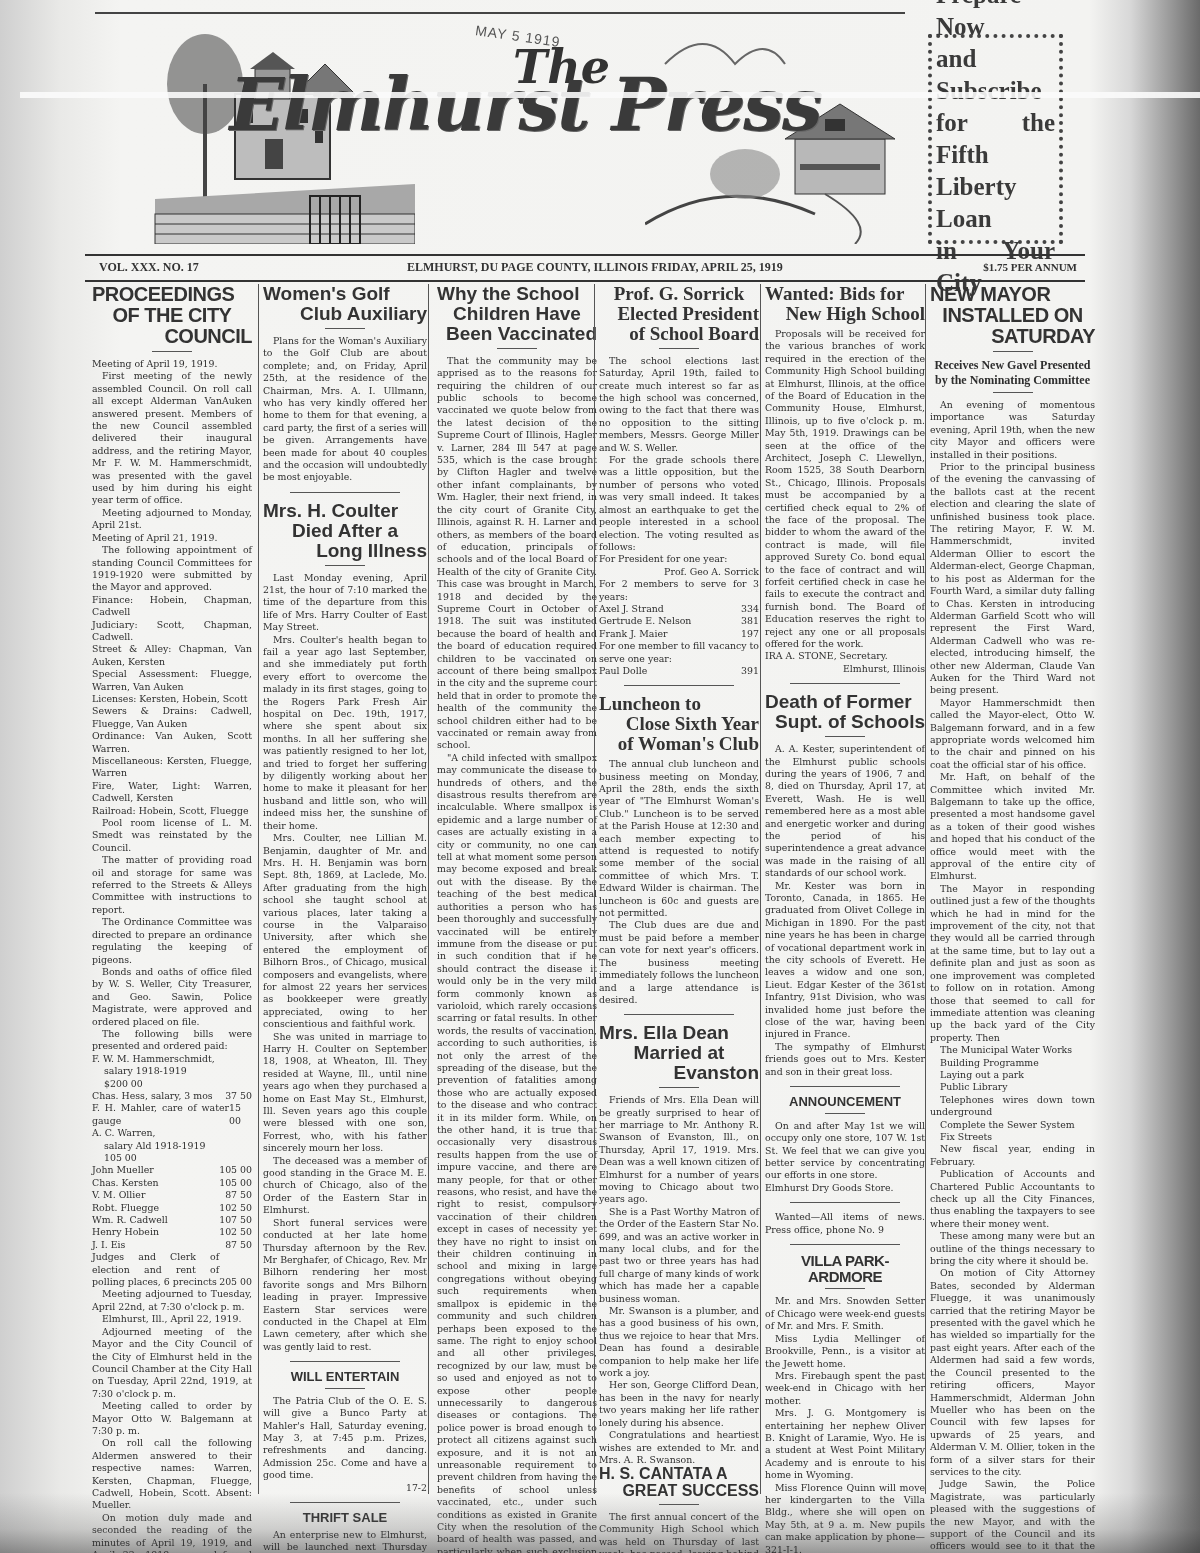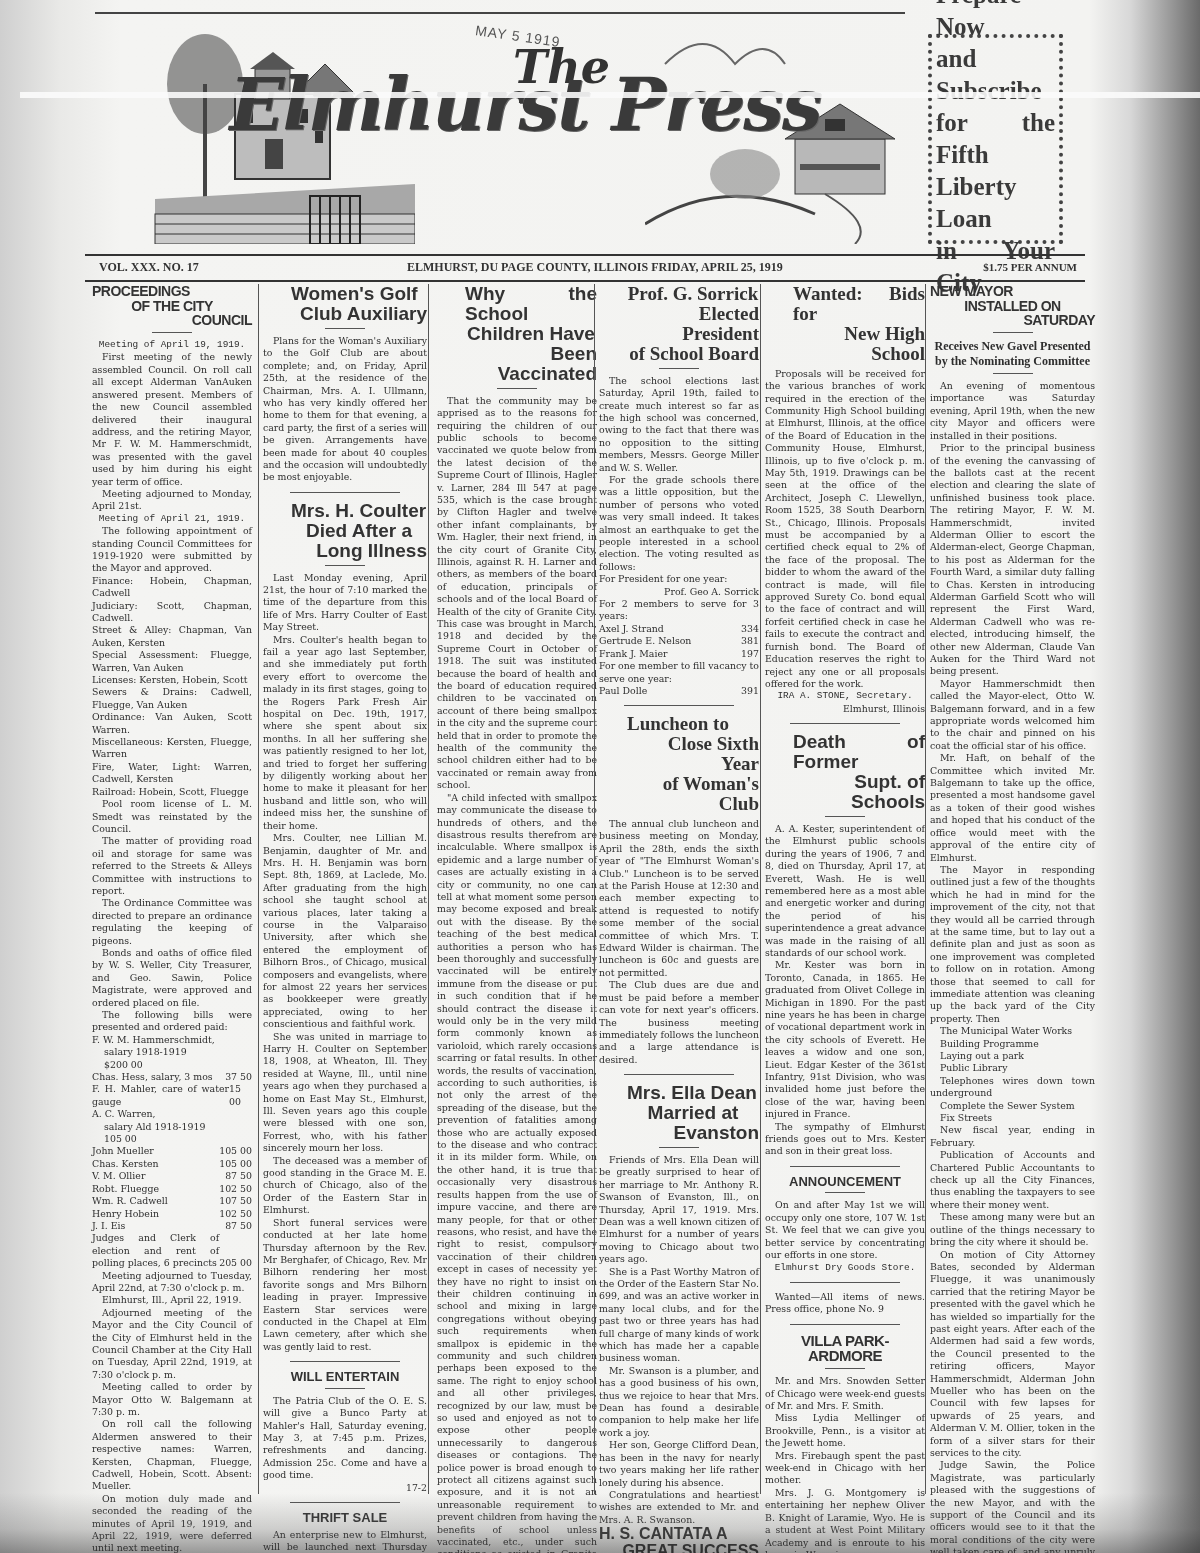--- a/index.html
+++ b/index.html
@@ -54,31 +54,31 @@
   .c2 { left:258px; width:164px; border-left:1px solid #555; padding-left:4px; }
   .c3 { left:428px; width:160px; border-left:1px solid #555; padding-left:8px; }
   .c4 { left:594px; width:160px; border-left:1px solid #555; padding-left:4px; }
   .c5 { left:760px; width:160px; border-left:1px solid #555; padding-left:4px; }
   .c6 { left:925px; width:165px; border-left:1px solid #555; padding-left:4px; }
 
   .hl { font-family:"Liberation Sans", sans-serif; font-weight:bold; color:#333; line-height:1.05; margin:0 0 4px 0; }
   .hl span { display:block; }
   .hl .r { text-align:right; }
   .hl .c { text-align:center; }
-  .hl-xl { font-size:14px; }
-  .hl-l { font-size:19px;margin-left:28px; }
+  .hl-xl { font-size:20px; }
+  .hl-l { font-size:19px; }
   .hl-cond { font-family:"Liberation Sans", sans-serif; font-stretch:condensed; letter-spacing:-0.5px; }
   .hl-serif { font-family:Liberation Serif, serif; }
   .hl-m { font-size:13px; text-align:center; }
   .sub { font-family:"Liberation Serif", serif; font-weight:bold; font-size:12px; text-align:center; line-height:1.25; margin:4px 0; }
   .short-rule { width:40px; height:1px; background:#555; margin:4px auto 6px; }
   .long-rule { width:110px; height:1px; background:#555; margin:8px auto; }
   p { margin:0; text-indent:10px; }
   p.ni { text-indent:0; }
-  p.ctr { text-align:center; text-indent:0;font-family:Liberation Mono, monospace; }
+  p.ctr { text-align:left; text-indent:0; }
   p.rt { text-align:right; text-indent:0; }
   .list-row { display:flex; justify-content:space-between; }
   .indent2 { padding-left:12px;flex-direction:column; }
   .vote-row { display:flex; justify-content:space-between; }
 </style>
 </head>
 <body>
 
 <div class="page">
 

